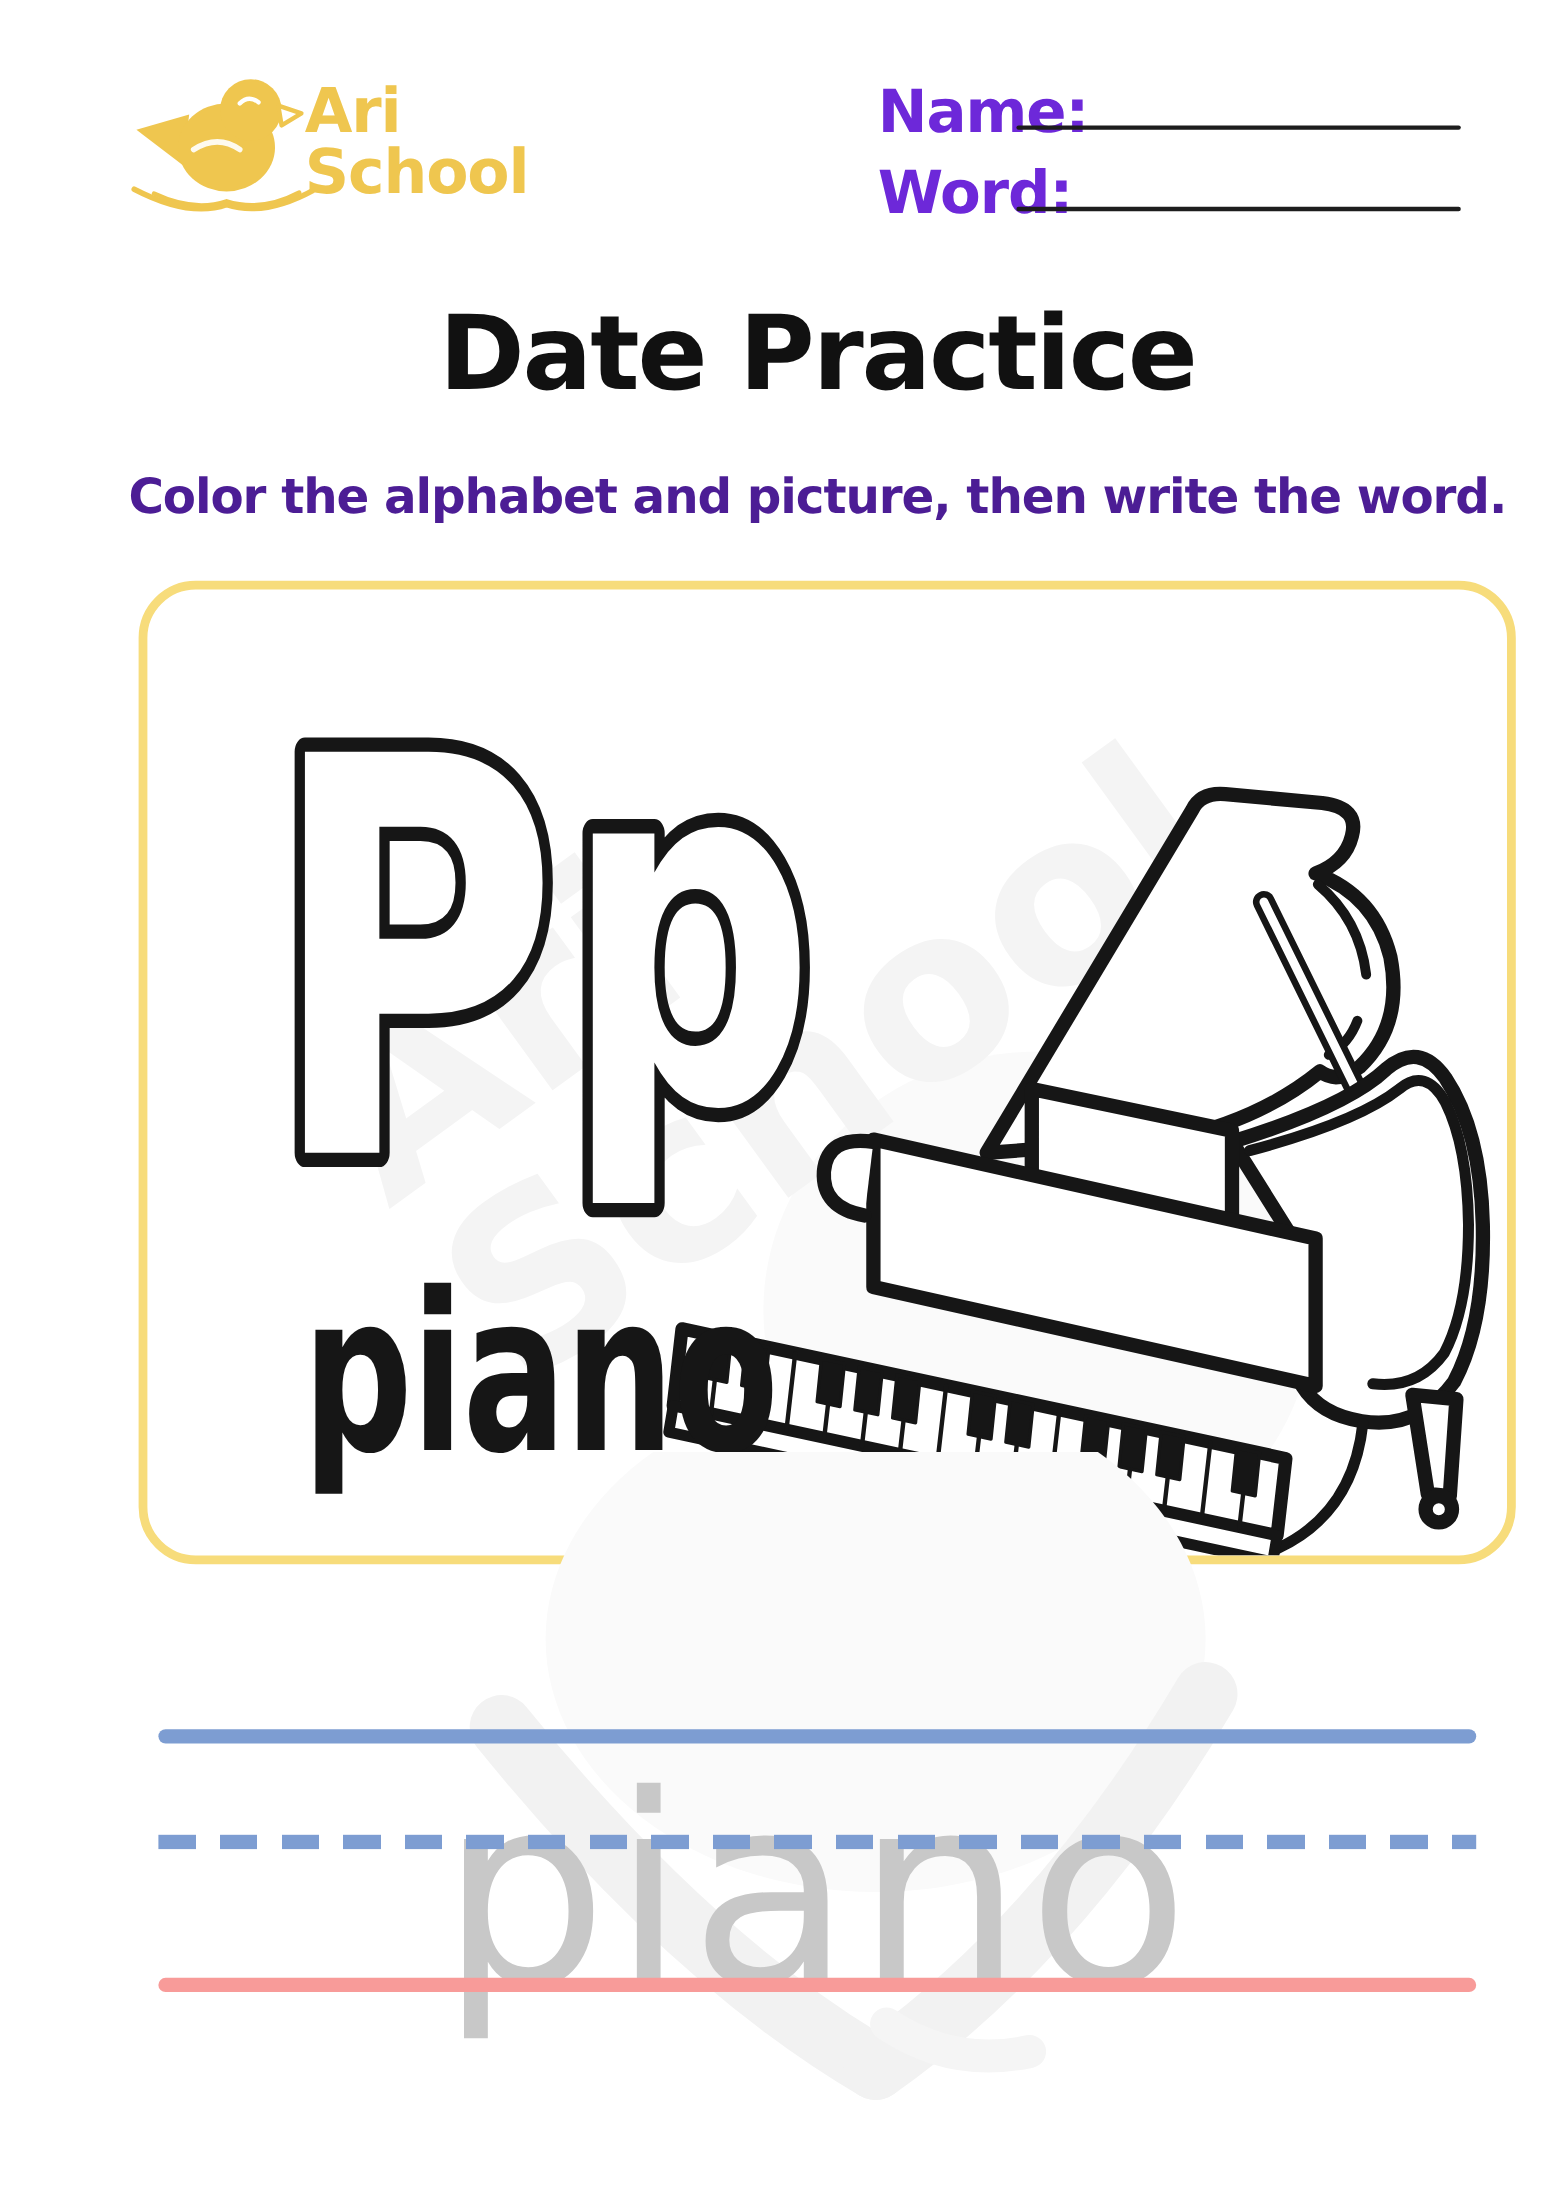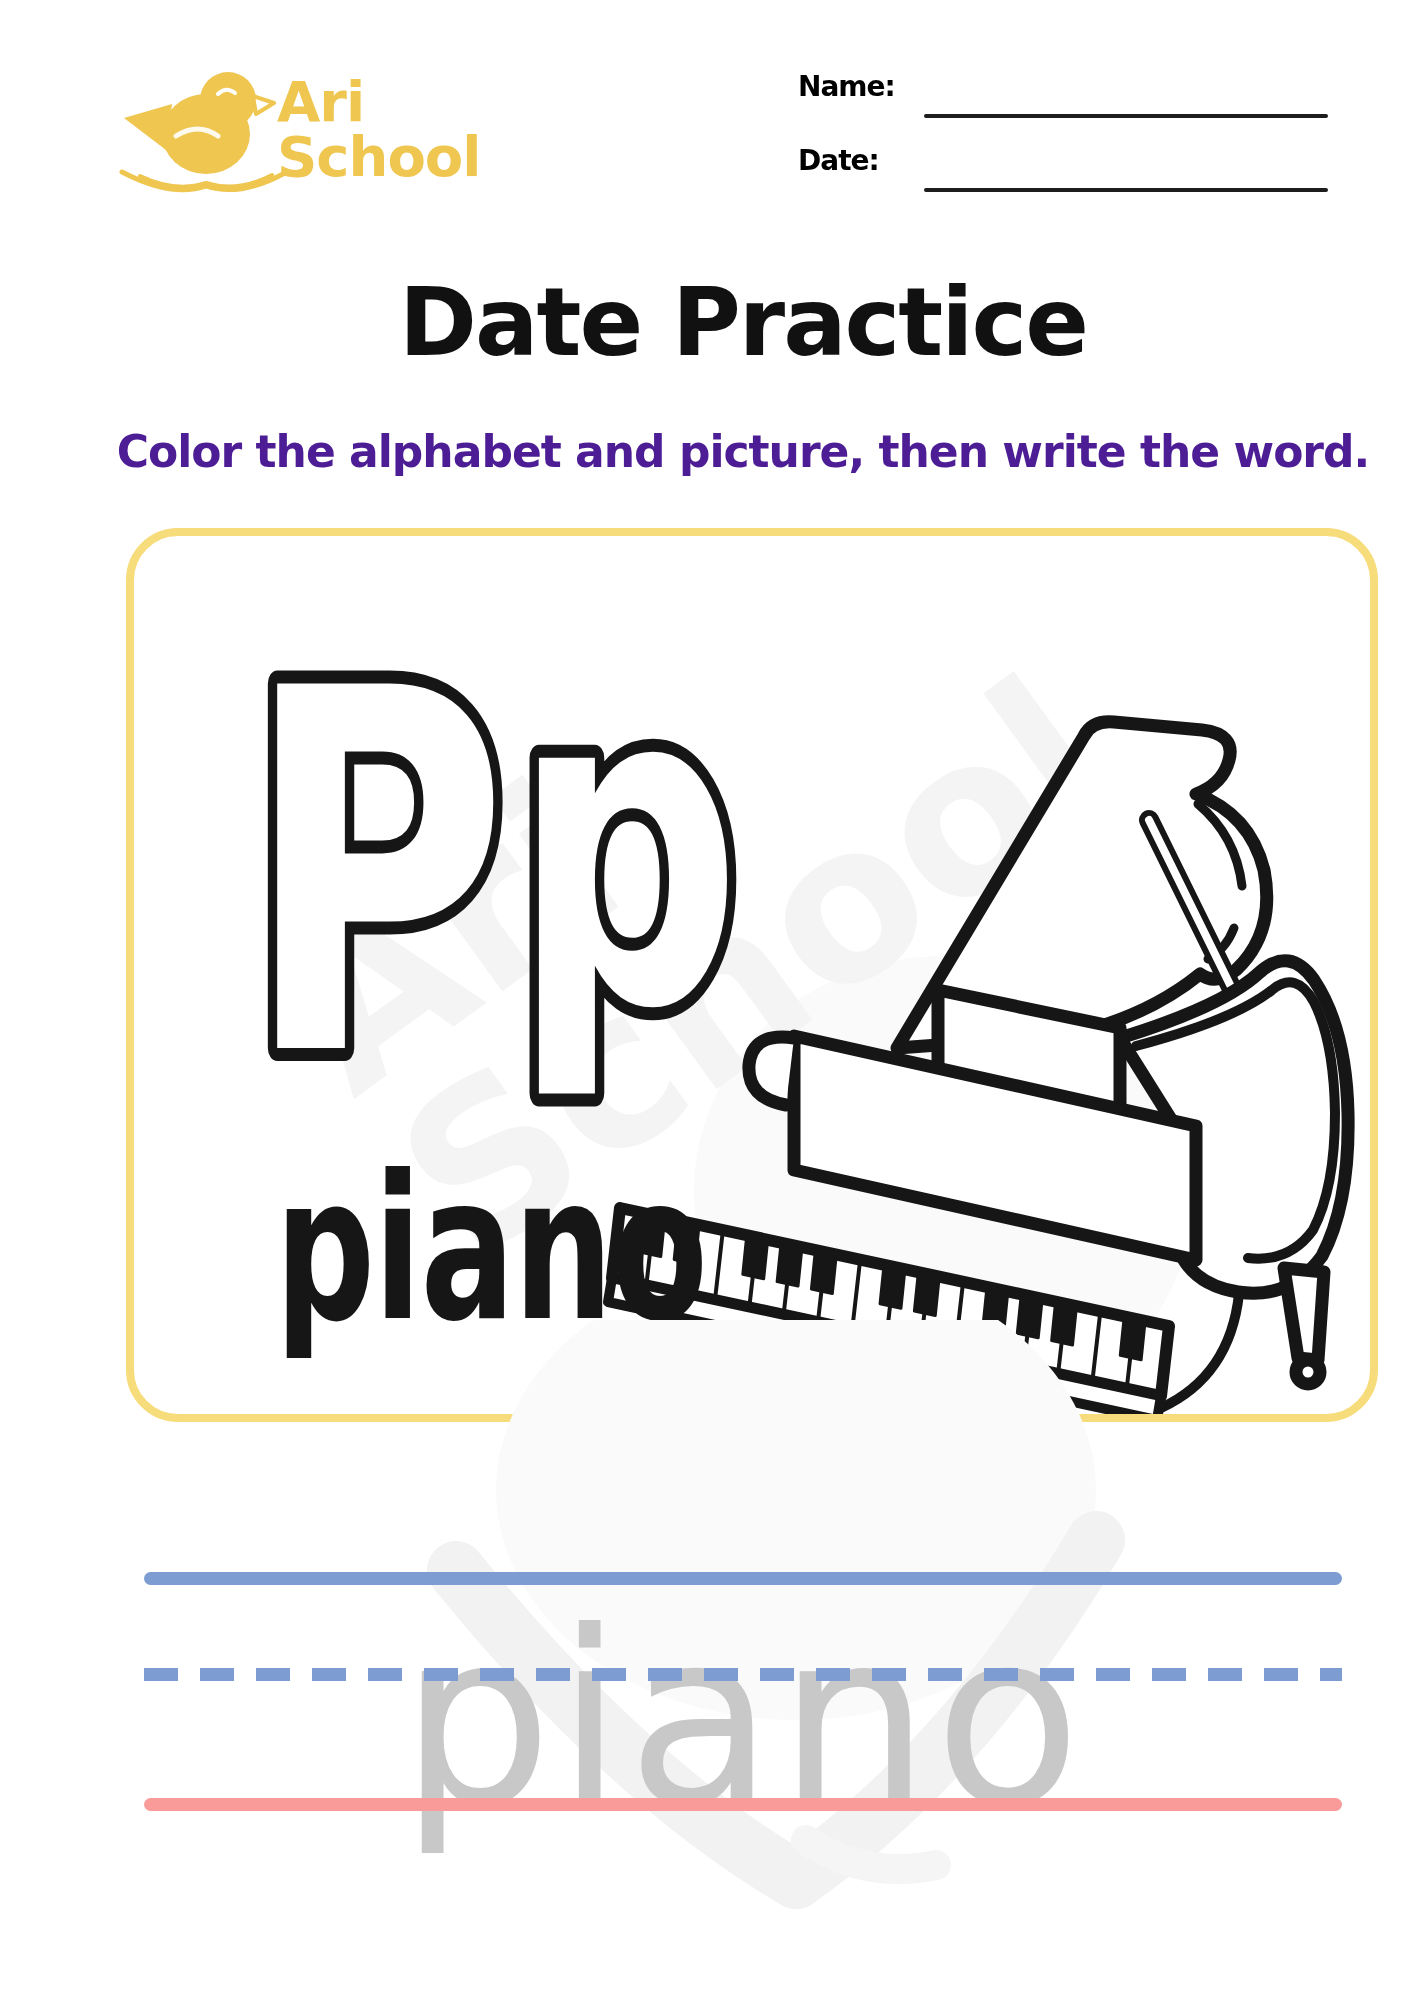--- a/index.html
+++ b/index.html
@@ -3,21 +3,21 @@
 <meta charset="utf-8">
 <style>
   html,body{margin:0;padding:0;background:#ffffff;}
   .page{position:relative;width:1414px;height:2000px;background:#ffffff;overflow:hidden;
         font-family:"DejaVu Sans","Liberation Sans",sans-serif;color:#161616;margin-left:36px;}
   .abs{position:absolute;}
 
   
   .brand-text{position:absolute;left:241px;top:74px;font-size:56px;line-height:55px;
               font-weight:bold;color:#EFC64F;letter-spacing:-1px;}
-  .field-label{position:absolute;font-size:28px;font-weight:bold;color:#000000;letter-spacing:-1px;}
+  .field-label{position:absolute;font-size:54px;font-weight:bold;color:#6d28d9;letter-spacing:-1px;}
   .field-line{position:absolute;width:404px;height:4px;background:#1d1d1d;border-radius:2px;}
 
   
   .title{position:absolute;left:0;top:268px;width:1414px;text-align:center;
          font-size:94px;font-weight:bold;letter-spacing:-2px;color:#111;}
   .subtitle{position:absolute;left:0;top:426px;width:1414px;text-align:center;
             font-size:44px;font-weight:bold;letter-spacing:-1px;color:#4c1d95;}
 
   
   .card{position:absolute;left:90px;top:528px;width:1236px;height:878px;
@@ -59,21 +59,21 @@
     <path d="M34,124 Q70,141 100,131 Q132,141 166,123" fill="none" stroke="#EFC64F" stroke-width="4" stroke-linecap="round"></path>
   </svg>
   <div class="brand-text">
     <div>Ari</div>
     <div>School</div>
   </div>
 
   <div class="field-label" style="left:762px;top:70px">Name:</div>
   <div class="field-line" style="left:888px;top:114px"></div>
 
-  <div class="field-label" style="left:762px;top:144px">Date:</div>
+  <div class="field-label" style="left:762px;top:144px">Word:</div>
   <div class="field-line" style="left:888px;top:188px"></div>
 
   <div class="title">Date Practice</div>
   <div class="subtitle">Color the alphabet and picture, then write the word.</div>
 
   <div class="card">
 
     <div class="card-watermark-blob"></div>
     <div class="card-watermark">
       <div>Ari</div>

